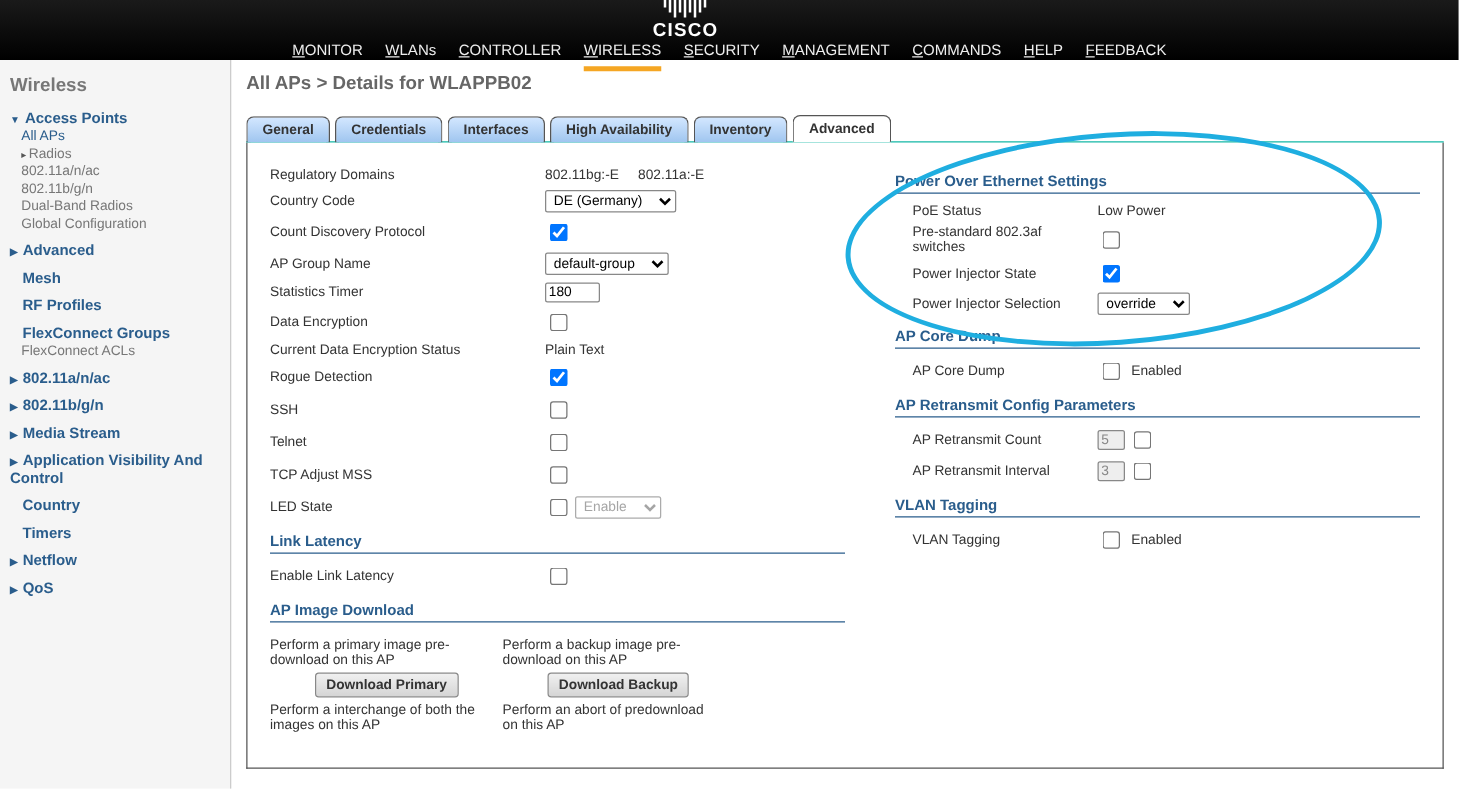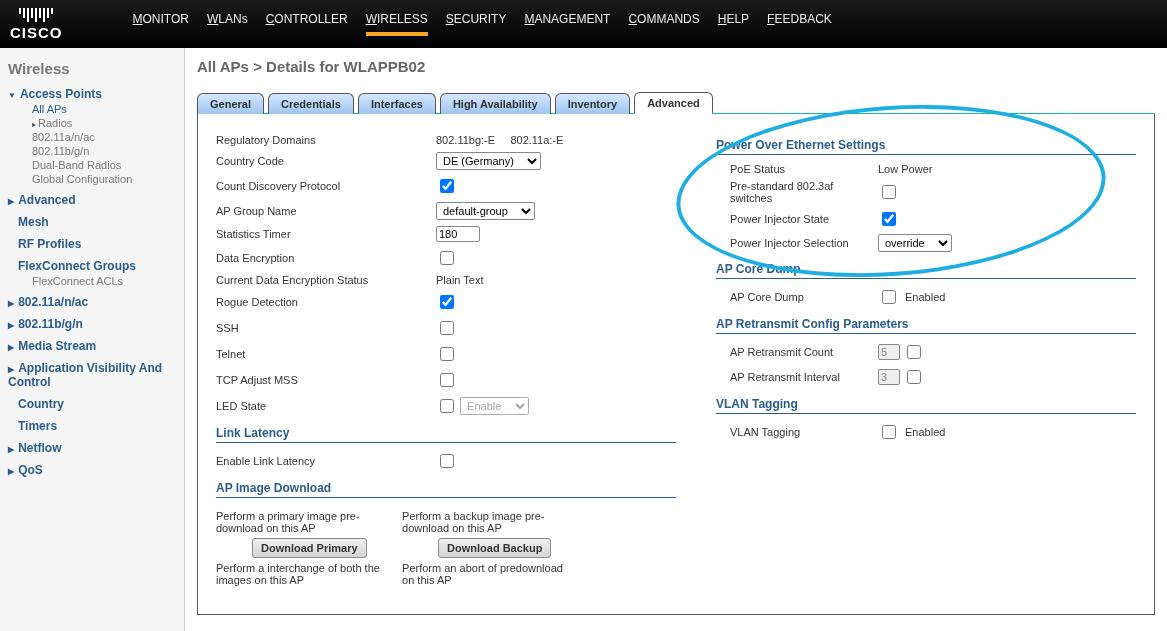--- a/index.html
+++ b/index.html
@@ -12,20 +12,21 @@
     background: #fff;
     width: 1167px;
   }
   
   .topbar {
     background: linear-gradient(#1a1a1a, #000);
     height: 48px;
     display: flex;
     align-items: center;
     padding: 0 10px;
+    flex-direction: column;
   }
   .logo {
     display: flex;
     flex-direction: column;
     align-items: center;
     color: #fff;
     margin-right: 70px;
   }
   .logo-bars { display: flex; gap: 2px; margin-bottom: 2px; }
   .logo-bars span {
@@ -76,21 +77,21 @@
     font-size: 8px;
     color: #2a5d8c;
     margin-right: 4px;
   }
   .side-group-head.closed::before {
     content: "▶";
     font-size: 8px;
     color: #2a5d8c;
     margin-right: 4px;
   }
-  .side-sub { margin-left: 26px; margin-top: 2px; }
+  .side-sub { margin-left: 11px; margin-top: 2px; }
   .side-sub div, .side-sub a {
     display: block;
     color: #2a5d8c;
     font-size: 11px;
     margin: 2px 0;
     text-decoration: none;
     cursor: pointer;
   }
   .side-sub .muted { color: #777; }
   .side-sub2 { margin-left: 12px; }

